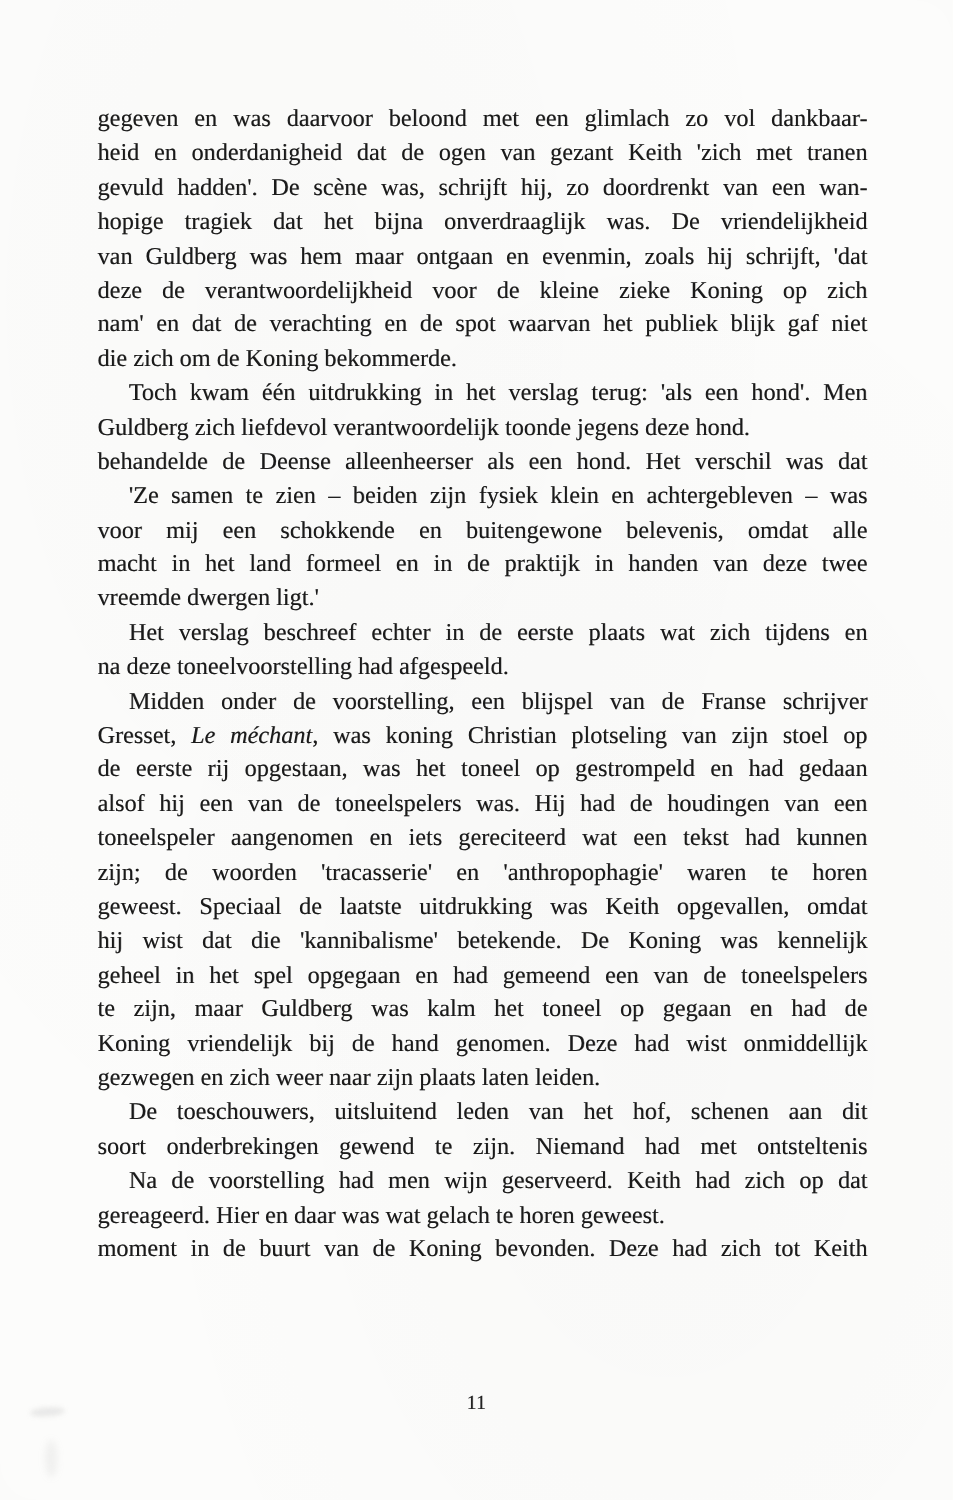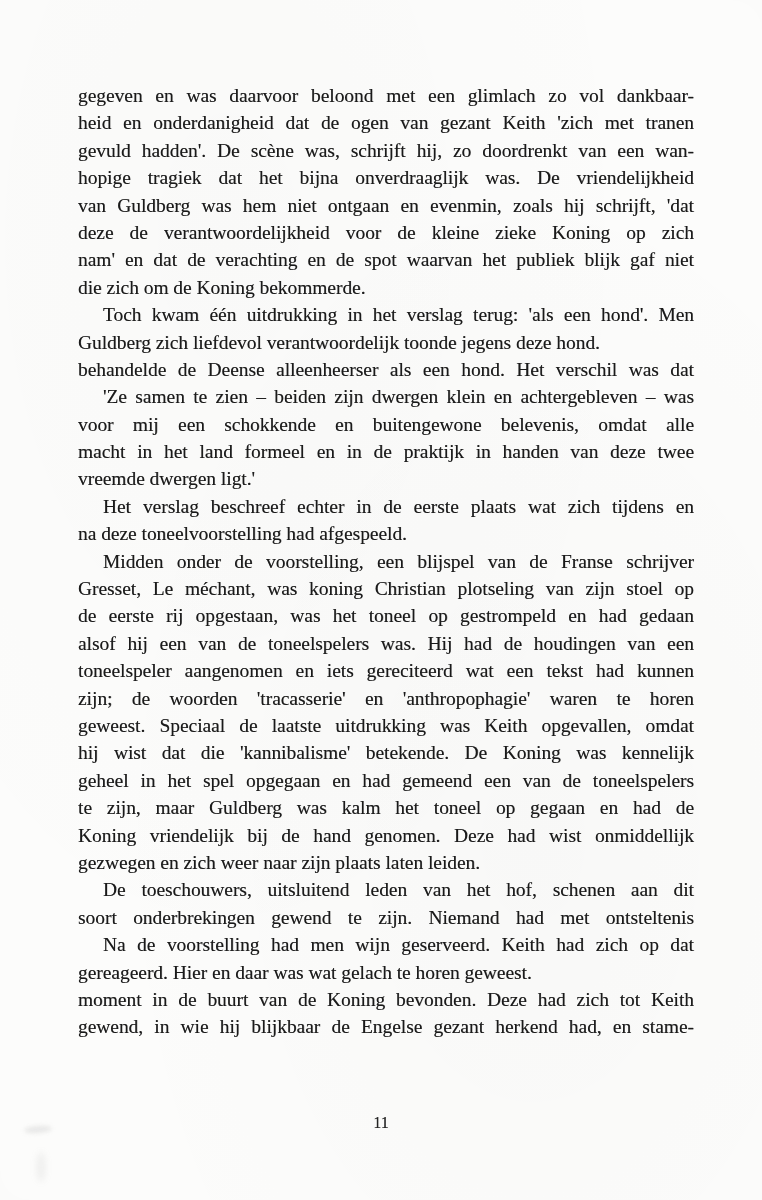--- a/index.html
+++ b/index.html
@@ -32,21 +32,21 @@
     line-height: 27.4px;
     height: 27.4px;
     color: #1a1a1a;
     text-align: justify;
     text-align-last: justify;
     text-shadow: 0.3px 0 0 rgba(25,25,25,0.5);
     white-space: normal;
   }
   .line.flush { text-align-last: left; }
   .line.indent { text-indent: 25px; }
-  .it { }
+  .it { font-style: italic; }
   .page-number {
     position: absolute;
     top: 1114px;
     left: 0;
     width: 762px;
     text-align: center;
     font-size: 16px;
     color: #242424;
     text-shadow: 0.3px 0 0 rgba(25,25,25,0.5);
   }
@@ -69,28 +69,28 @@
 </style>
 </head>
 <body>
 
 <div class="sheet">
   <div class="text-block" id="text-block">
       <div class="line"><span>gegeven en was daarvoor beloond met een glimlach zo vol dankbaar-</span></div>
       <div class="line"><span>heid en onderdanigheid dat de ogen van gezant Keith 'zich met tranen</span></div>
       <div class="line"><span>gevuld hadden'. De scène was, schrijft hij, zo doordrenkt van een wan-</span></div>
       <div class="line"><span>hopige tragiek dat het bijna onverdraaglijk was. De vriendelijkheid</span></div>
-      <div class="line"><span>van Guldberg was hem niet ontgaan en evenmin, zoals hij schrijft, 'dat</span></div>
+      <div class="line"><span>van Guldberg was hem maar ontgaan en evenmin, zoals hij schrijft, 'dat</span></div>
       <div class="line"><span>deze de verantwoordelijkheid voor de kleine zieke Koning op zich</span></div>
       <div class="line"><span>nam' en dat de verachting en de spot waarvan het publiek blijk gaf niet</span></div>
       <div class="line flush"><span>die zich om de Koning bekommerde.</span></div>
       <div class="line indent"><span>Toch kwam één uitdrukking in het verslag terug: 'als een hond'. Men</span></div>
       <div class="line flush"><span>Guldberg zich liefdevol verantwoordelijk toonde jegens deze hond.</span></div>
       <div class="line"><span>behandelde de Deense alleenheerser als een hond. Het verschil was dat</span></div>
-      <div class="line indent"><span>'Ze samen te zien – beiden zijn dwergen klein en achtergebleven – was</span></div>
+      <div class="line indent"><span>'Ze samen te zien – beiden zijn fysiek klein en achtergebleven – was</span></div>
       <div class="line"><span>voor mij een schokkende en buitengewone belevenis, omdat alle</span></div>
       <div class="line"><span>macht in het land formeel en in de praktijk in handen van deze twee</span></div>
       <div class="line flush"><span>vreemde dwergen ligt.'</span></div>
       <div class="line indent"><span>Het verslag beschreef echter in de eerste plaats wat zich tijdens en</span></div>
       <div class="line flush"><span>na deze toneelvoorstelling had afgespeeld.</span></div>
       <div class="line indent"><span>Midden onder de voorstelling, een blijspel van de Franse schrijver</span></div>
       <div class="line"><span>Gresset, </span><span class="it">Le méchant</span><span>, was koning Christian plotseling van zijn stoel op</span></div>
       <div class="line"><span>de eerste rij opgestaan, was het toneel op gestrompeld en had gedaan</span></div>
       <div class="line"><span>alsof hij een van de toneelspelers was. Hij had de houdingen van een</span></div>
       <div class="line"><span>toneelspeler aangenomen en iets gereciteerd wat een tekst had kunnen</span></div>
@@ -99,18 +99,17 @@
       <div class="line"><span>hij wist dat die 'kannibalisme' betekende. De Koning was kennelijk</span></div>
       <div class="line"><span>geheel in het spel opgegaan en had gemeend een van de toneelspelers</span></div>
       <div class="line"><span>te zijn, maar Guldberg was kalm het toneel op gegaan en had de</span></div>
       <div class="line"><span>Koning vriendelijk bij de hand genomen. Deze had wist onmiddellijk</span></div>
       <div class="line flush"><span>gezwegen en zich weer naar zijn plaats laten leiden.</span></div>
       <div class="line indent"><span>De toeschouwers, uitsluitend leden van het hof, schenen aan dit</span></div>
       <div class="line"><span>soort onderbrekingen gewend te zijn. Niemand had met ontsteltenis</span></div>
       <div class="line indent"><span>Na de voorstelling had men wijn geserveerd. Keith had zich op dat</span></div>
       <div class="line flush"><span>gereageerd. Hier en daar was wat gelach te horen geweest.</span></div>
       <div class="line"><span>moment in de buurt van de Koning bevonden. Deze had zich tot Keith</span></div>
-      <div class="line"><span>gewend, in wie hij blijkbaar de Engelse gezant herkend had, en stame-</span></div>
     </div>
   <div class="page-number">11</div>
   <div class="smudge smudge-a"></div>
   <div class="smudge smudge-b"></div>
 </div>
 
 </body></html>

